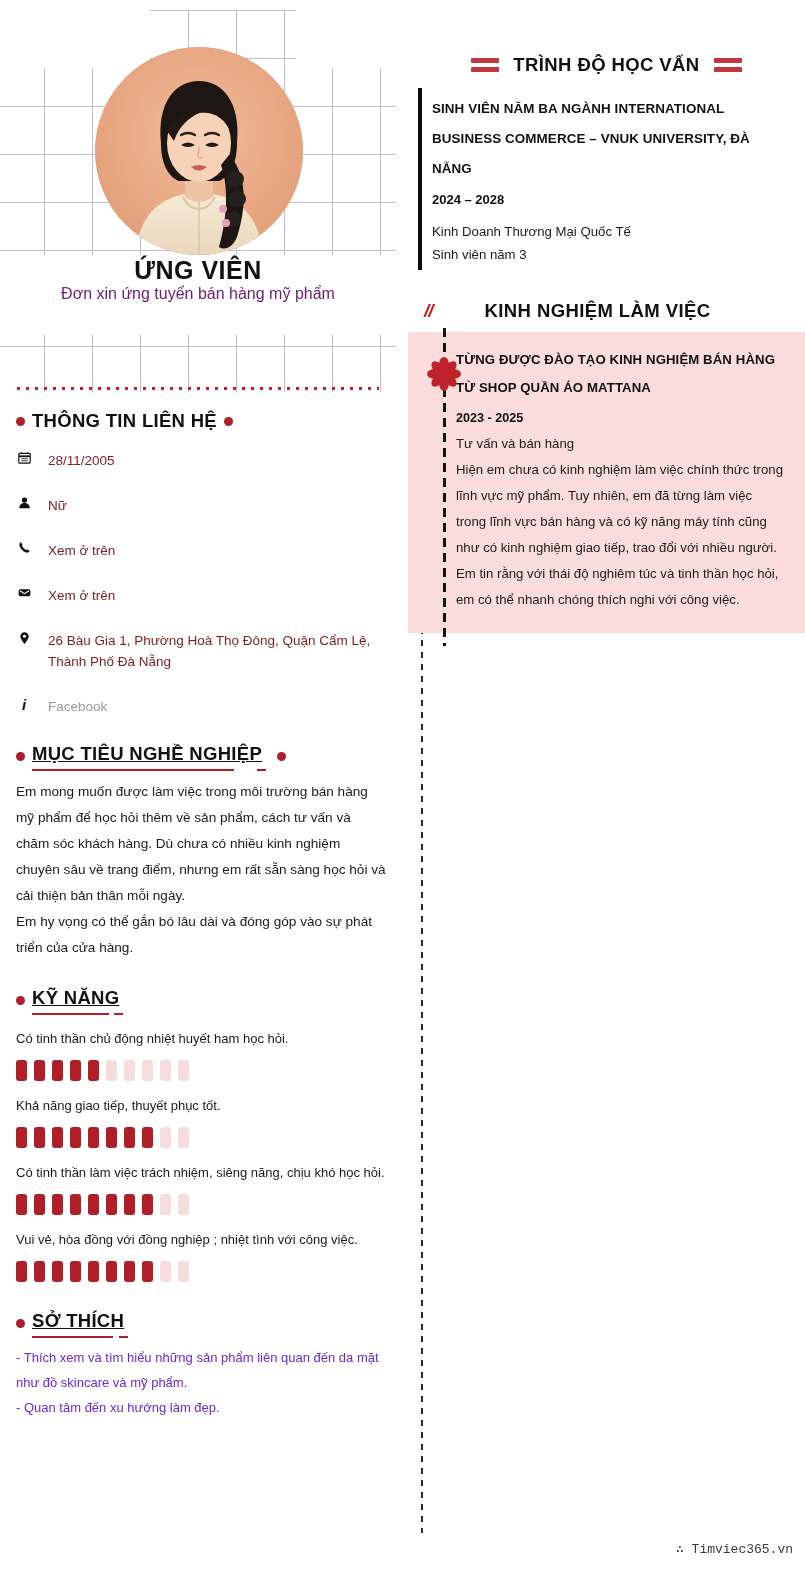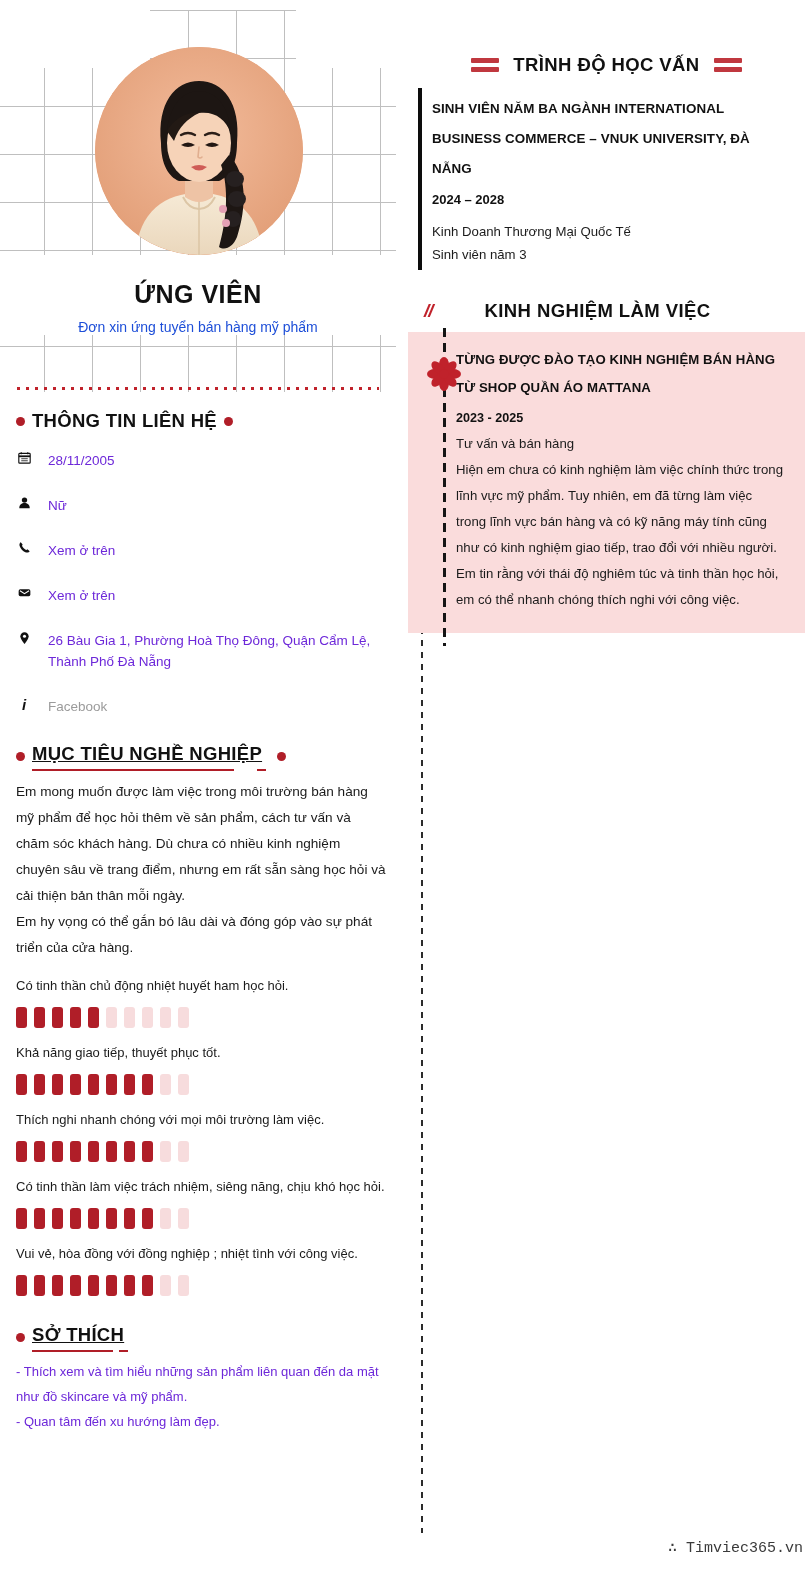--- a/index.html
+++ b/index.html
@@ -34,25 +34,25 @@
 
   
   .photo-wrap {
     position:absolute; left:95px; top:47px; width:208px; height:208px;
     border-radius:50%; overflow:hidden;
     background:#e8a882;
   }
   .photo-svg { display:block; width:208px; height:208px; }
 
   
-  .name-block { position:absolute; left:0; top:280px; width:396px; text-align:center; }
+  .name-block { position:absolute; left:0; top:256px; width:396px; text-align:center; }
   .cand-name {
     font-size:25px; font-weight:bold; letter-spacing:.5px; color:#111;
   }
-  .cand-sub { font-size:14px; color:#1d4ed8; margin-top:10px; }
+  .cand-sub { font-size:16px; color:#701a75; }
 
   
   .dot-rule {
     position:absolute; left:14px; top:386px; width:365px; height:5px;
     background-image:radial-gradient(circle, #c0222b 1.6px, transparent 1.8px);
     background-size:9px 5px; background-repeat:repeat-x;
   }
 
   
   .left-col { position:absolute; left:0; top:410px; width:400px; padding:0 14px 0 16px; }
@@ -68,21 +68,21 @@
   }
   .sec-title.ul::before {
     content:""; position:absolute; right:-4px; bottom:-1px; width:9px; height:2.5px; background:#b01e28;
   }
 
   
   .contact-list { margin-top:18px; }
   .c-row { display:flex; align-items:flex-start; gap:16px; margin-bottom:24px; }
   .c-ico { width:16px; flex:0 0 16px; text-align:center; color:#111; font-size:14px; line-height:18px; }
   .c-ico svg { display:block; margin:1px auto 0; }
-  .c-txt { font-size:13.5px; line-height:21px; color:#6d28d9; }
+  .c-txt { font-size:13.5px; line-height:21px; color:#7f1d1d; }
   .c-txt.muted { color:#9b9b9b; }
 
   
   .para { font-size:13.6px; line-height:26px; color:#1b1b1b; margin-top:9px; }
 
   
   .skill-item { margin-top:12px; }
   .skill-label { font-size:13px; line-height:25px; color:#1b1b1b; }
   .pips { display:flex; gap:7px; margin-top:9px; margin-bottom:4px; }
   .pip { width:11px; height:21px; border-radius:3px; background:#f7dcdd; }
@@ -127,22 +127,22 @@
   .exp-vline { position:absolute; left:35px; top:-4px; width:3px; height:318px;
     background-image:linear-gradient(to bottom, #151515 0 9px, transparent 9px 15px);
     background-size:3px 15px; }
   .flower { position:absolute; left:16px; top:22px; width:40px; height:40px; }
   .exp-t { font-size:13.2px; font-weight:bold; line-height:28px; color:#111; letter-spacing:.1px; }
   .exp-y { font-size:12.6px; font-weight:bold; line-height:26px; color:#111; margin-top:3px; }
   .exp-p { font-size:13.2px; line-height:26px; color:#1b1b1b; }
 
   
   .footer {
-    position:absolute; right:2px; bottom:14px;
-    font-family:"Liberation Mono", monospace; font-size:15px; color:#3a3a3a;
+    position:absolute; right:12px; bottom:14px;
+    font-family:"Liberation Mono", monospace; font-size:13px; color:#3a3a3a;
   }
 </style>
 </head>
 <body>
 
 <div class="page">
 
   <div class="grid-bg"></div>
   <div class="grid-mask-top"></div>
   <div class="grid-mask-top2"></div>
@@ -276,54 +276,43 @@
     </div>
 
     <div class="sec-head" style="margin-top:26px;">
       <span class="dot"></span>
       <span class="sec-title ul">MỤC TIÊU NGHỀ NGHIỆP</span>
       <span class="dot" style="margin-left:8px;"></span>
     </div>
     <div class="para" style="white-space:pre-line;">Em mong muốn được làm việc trong môi trường bán hàng mỹ phẩm để học hỏi thêm về sản phẩm, cách tư vấn và chăm sóc khách hàng. Dù chưa có nhiều kinh nghiệm chuyên sâu về trang điểm, nhưng em rất sẵn sàng học hỏi và cải thiện bản thân mỗi ngày.
 Em hy vọng có thể gắn bó lâu dài và đóng góp vào sự phát triển của cửa hàng.</div>
 
+    <div class="sec-head" style="margin-top:26px;">
+      <span class="dot"></span>
+      <span class="sec-title ul">KỸ NĂNG</span>
+    </div>
 
     <div id="skills-holder">
         <div class="skill-item">
           <div class="skill-label">Có tinh thần chủ động nhiệt huyết ham học hỏi.</div>
           <div class="pips">
             <span class="pip on"></span>
             <span class="pip on"></span>
             <span class="pip on"></span>
             <span class="pip on"></span>
             <span class="pip on"></span>
             <span class="pip"></span>
             <span class="pip"></span>
             <span class="pip"></span>
             <span class="pip"></span>
             <span class="pip"></span>
           </div>
         </div>
         <div class="skill-item">
           <div class="skill-label">Khả năng giao tiếp, thuyết phục tốt.</div>
-          <div class="pips">
-            <span class="pip on"></span>
-            <span class="pip on"></span>
-            <span class="pip on"></span>
-            <span class="pip on"></span>
-            <span class="pip on"></span>
-            <span class="pip on"></span>
-            <span class="pip on"></span>
-            <span class="pip on"></span>
-            <span class="pip"></span>
-            <span class="pip"></span>
-          </div>
-        </div>
-        <div class="skill-item">
-          <div class="skill-label">Thích nghi nhanh chóng với mọi môi trường làm việc.</div>
           <div class="pips">
             <span class="pip on"></span>
             <span class="pip on"></span>
             <span class="pip on"></span>
             <span class="pip on"></span>
             <span class="pip on"></span>
             <span class="pip on"></span>
             <span class="pip on"></span>
             <span class="pip on"></span>
             <span class="pip"></span>

